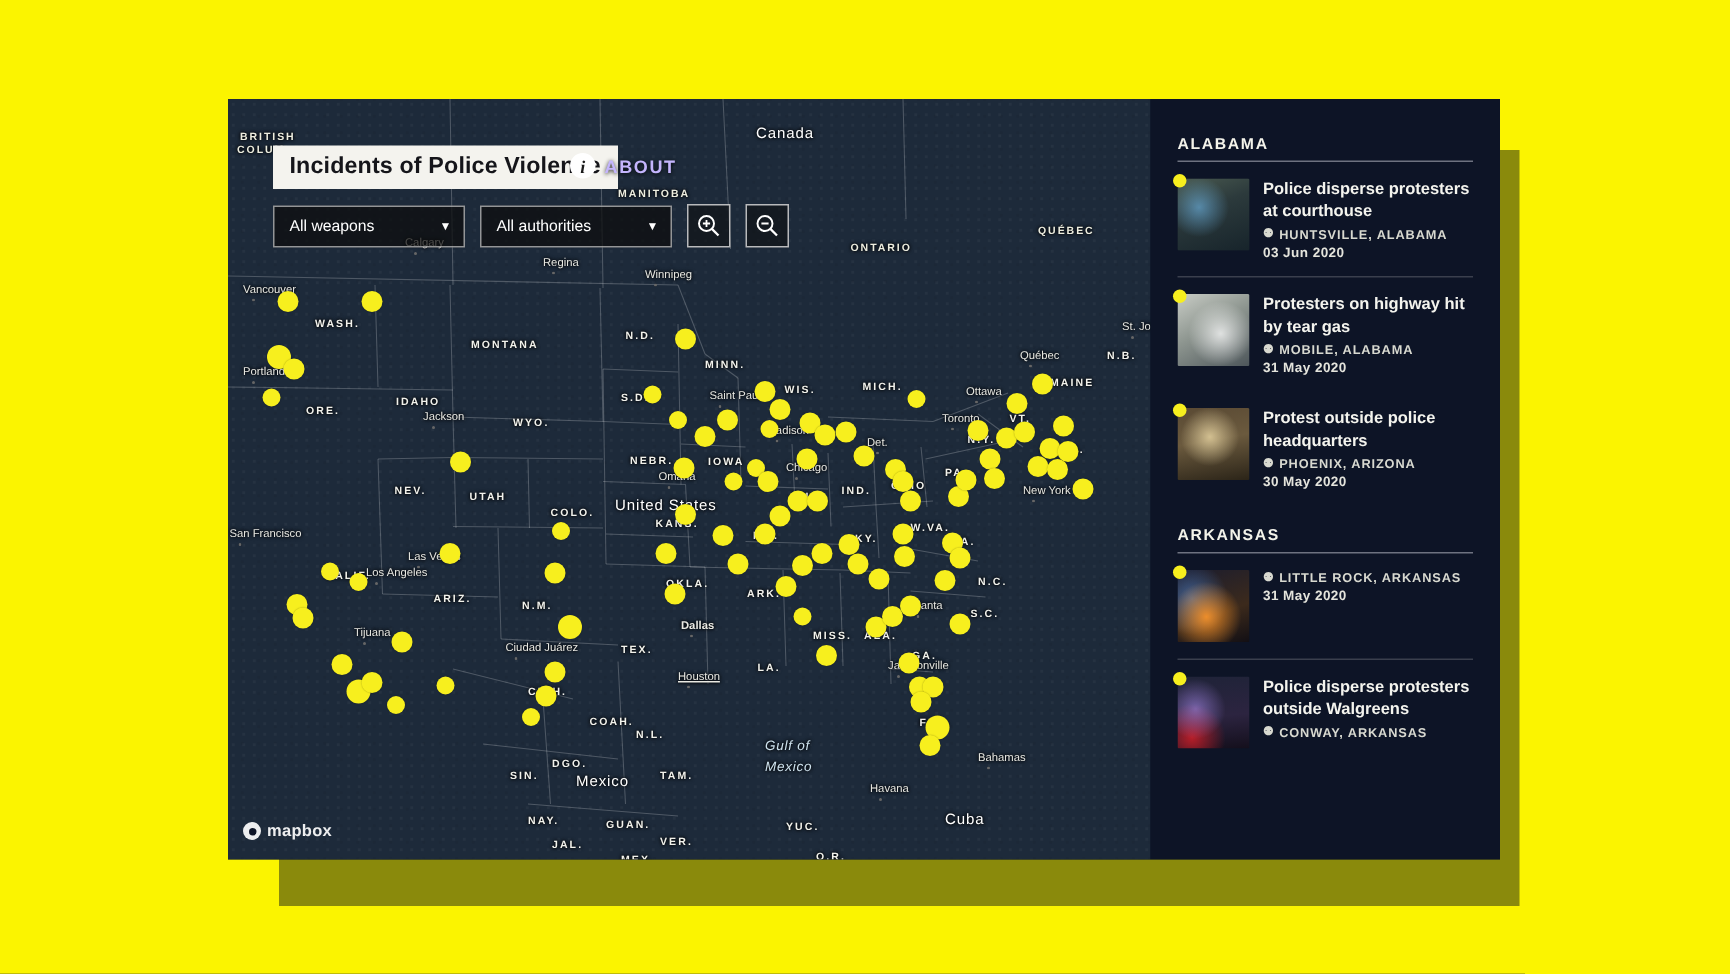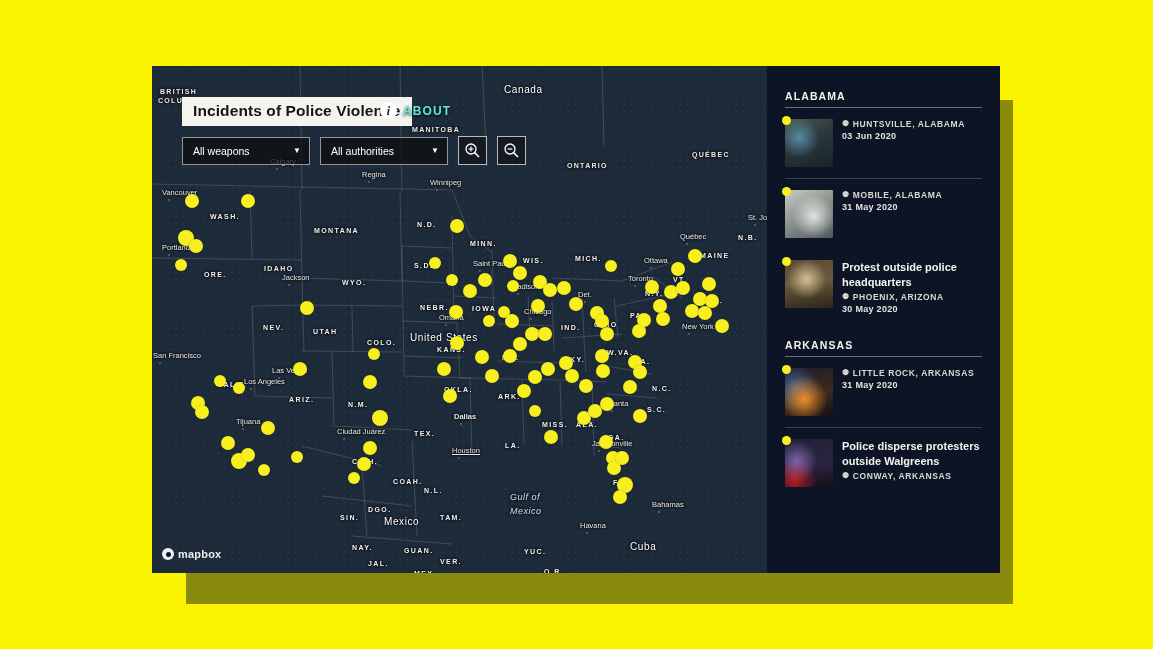--- a/index.html
+++ b/index.html
@@ -142,21 +142,21 @@
   }
   #about-icon {
     width: 17px; height: 17px; border-radius: 50%;
     background: #fff; color: #1a1a1a;
     font-size: 12px; font-weight: 700; font-style: italic;
     display:flex; align-items:center; justify-content:center;
     font-family: "Liberation Serif", serif;
     line-height: 1;
   }
   #about-label {
-    color:#5eead4; font-size:12px; font-weight:700; letter-spacing:1.1px;
+    color:#c4b5fd; font-size:12px; font-weight:700; letter-spacing:1.1px;
     text-shadow: 0 1px 3px rgba(0,0,0,.9);
   }
 
   #map-controls {
     position: absolute; left: 30px; top: 70px;
     display: flex; align-items: center; gap: 10px;
   }
   .filter-select {
     width: 128px; height: 28px;
     background: rgba(12,12,12,.72);
@@ -621,33 +621,35 @@
   </div>
 
   <div id="sidebar">
       <div class="state-heading">ALABAMA</div>
       <div class="incident-item">
         <div class="thumb-wrap">
           <div class="thumb t-courthouse"></div>
           <div class="thumb-badge" style="background: rgb(247, 239, 30);"></div>
         </div>
         <div class="incident-body">
+          <div class="incident-title">Police disperse protesters at courthouse</div>
           <div class="incident-loc">
             <span class="pin-icon">⚉</span>
             <span>HUNTSVILLE, ALABAMA</span>
           </div>
           <div class="incident-date">03 Jun 2020</div>
         </div>
       </div>
       <div class="incident-item last">
         <div class="thumb-wrap">
           <div class="thumb t-teargas"></div>
           <div class="thumb-badge" style="background: rgb(247, 239, 30);"></div>
         </div>
         <div class="incident-body">
+          <div class="incident-title">Protesters on highway hit by tear gas</div>
           <div class="incident-loc">
             <span class="pin-icon">⚉</span>
             <span>MOBILE, ALABAMA</span>
           </div>
           <div class="incident-date">31 May 2020</div>
         </div>
       </div>
       <div class="incident-item last">
         <div class="thumb-wrap">
           <div class="thumb t-phoenix"></div>

